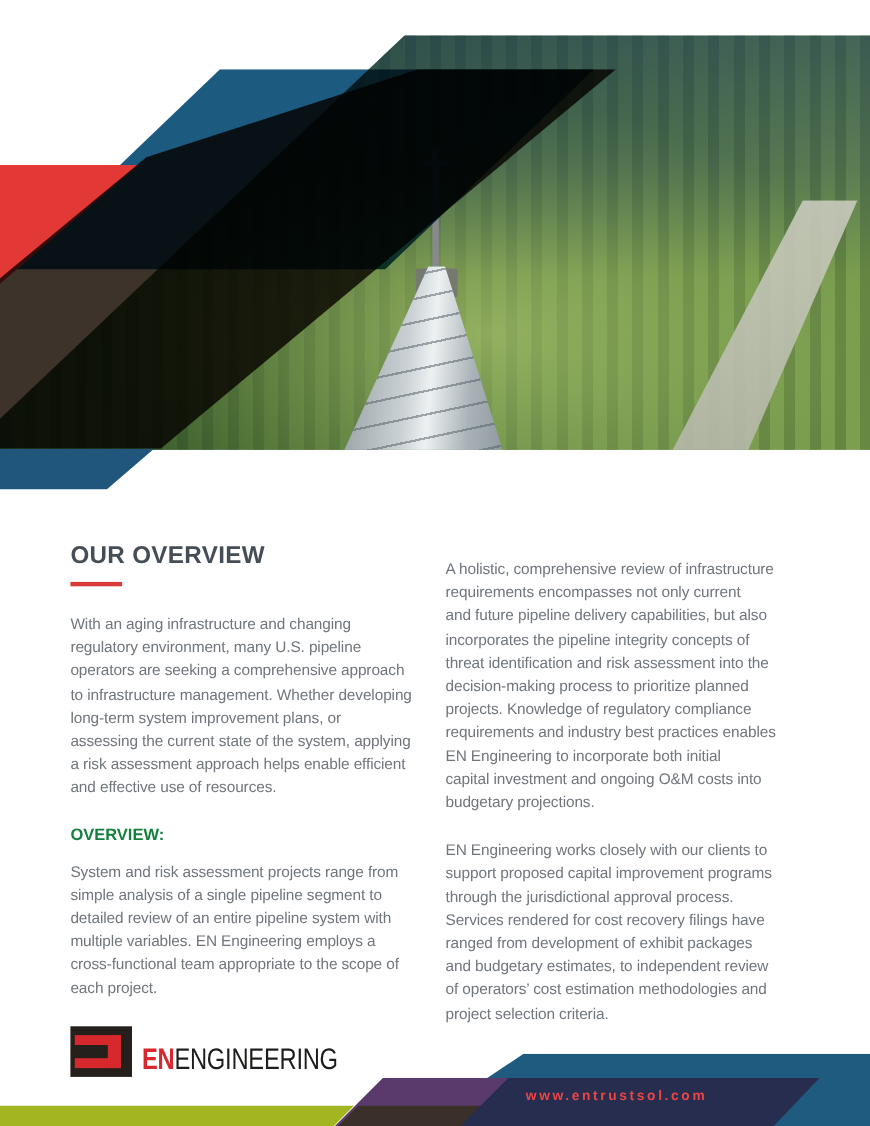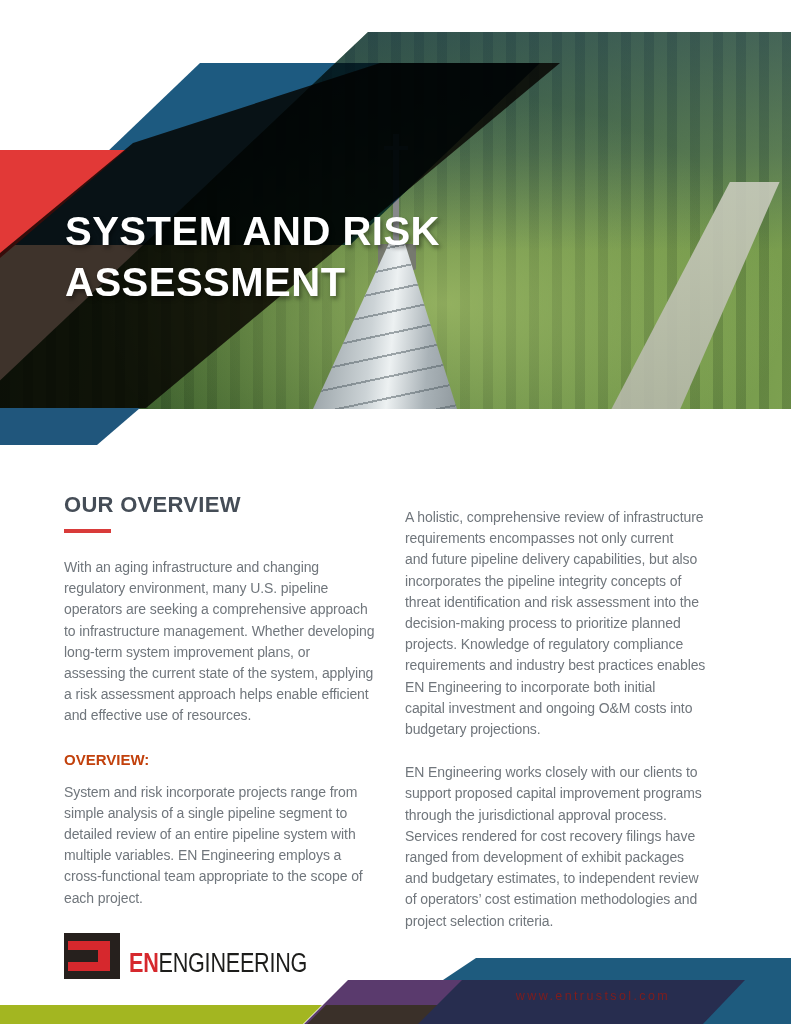--- a/index.html
+++ b/index.html
@@ -48,75 +48,73 @@
   .col{min-width:0;}
   .col h2{
     margin:0 0 11px 0;font-size:22px;line-height:26px;font-weight:700;
     letter-spacing:.3px;color:#454d57;
   }
   .rule{width:47px;height:4px;background:#d93b3a;margin:0 0 24px 0;}
   .para{
     margin:12px 0 22px 0;font-size:14px;line-height:21.2px;letter-spacing:-.1px;
     color:#70767c;white-space:pre-line;
   }
-  .overview{margin:16px 0 2px 0;font-size:15px;line-height:21px;font-weight:700;color:#c2410c;}
+  .overview{margin:16px 0 2px 0;font-size:15px;line-height:21px;font-weight:700;color:#15803d;}
   .col-right{padding-top:3px;}
   
   .logo{position:absolute;left:64px;top:933px;display:flex;align-items:flex-end;z-index:6;}
   .logo-icon{position:relative;width:56px;height:46px;background:#26201d;margin-right:9px;}
   .logo-icon .b1{position:absolute;left:4px;top:8px;width:42px;height:9px;background:#d6282d;}
   .logo-icon .b2{position:absolute;left:4px;top:29px;width:42px;height:9px;background:#d6282d;}
   .logo-icon .b3{position:absolute;left:34px;top:8px;width:12px;height:30px;background:#d6282d;}
   .logo-text{font-size:27px;font-weight:700;letter-spacing:-.3px;color:#1d1d1b;transform:scaleX(.8);transform-origin:left center;white-space:nowrap;}
   .logo-text .en{color:#d6282d;}
   .logo-text .eng{font-weight:500;}
   .f-teal{clip-path:polygon(476px 958px,791px 958px,791px 1024px,377px 1024px);background:#1e5b7e;}
   .f-purple{clip-path:polygon(348px 980px,470px 980px,426px 1024px,304px 1024px);background:#5a3a6d;}
   .f-brown{clip-path:polygon(326px 1005px,470px 1005px,451px 1024px,307px 1024px);background:#3a3029;}
   .f-navy{clip-path:polygon(462px 980px,745px 980px,703px 1024px,418px 1024px);background:#272d4f;}
   .f-green{clip-path:polygon(0 1005px,322px 1005px,303px 1024px,0 1024px);background:#a3b621;}
   .f-url{
-    position:absolute;left:478px;top:989px;width:230px;z-index:7;text-align:center;
-    color:#7f1d1d;font-size:12.5px;font-weight:400;letter-spacing:2.4px;cursor:pointer;
+    position:absolute;left:478px;top:989px;width:230px;z-index:7;text-align:left;
+    color:#ef4444;font-size:12.5px;font-weight:700;letter-spacing:2.4px;cursor:pointer;
   }
 </style>
 </head>
 <body>
 
 <div class="page">
 
   <div class="header">
     <div class="photo">
       <div class="road"></div>
       <div class="pole"></div>
       <div class="pier"></div>
       <div class="pipe"></div>
     </div>
     <div class="shape blue-par"></div>
     <div class="shape red-tri"></div>
     <div class="shape brown-par"></div>
     <div class="shape blue-strip"></div>
-    <h1 class="title">SYSTEM AND RISK
-ASSESSMENT</h1>
   </div>
 
   <div class="columns">
     <div class="col col-left">
       <h2>OUR OVERVIEW</h2>
       <div class="rule"></div>
       <p class="para">With an aging infrastructure and changing
 regulatory environment, many U.S. pipeline
 operators are seeking a comprehensive approach
 to infrastructure management. Whether developing
 long-term system improvement plans, or
 assessing the current state of the system, applying
 a risk assessment approach helps enable efficient
 and effective use of resources.</p>
       <p class="overview">OVERVIEW:</p>
-      <p class="para">System and risk incorporate projects range from
+      <p class="para">System and risk assessment projects range from
 simple analysis of a single pipeline segment to
 detailed review of an entire pipeline system with
 multiple variables. EN Engineering employs a
 cross-functional team appropriate to the scope of
 each project.</p>
     </div>
     <div class="col col-right">
       <p class="para">A holistic, comprehensive review of infrastructure
 requirements encompasses not only current
 and future pipeline delivery capabilities, but also

